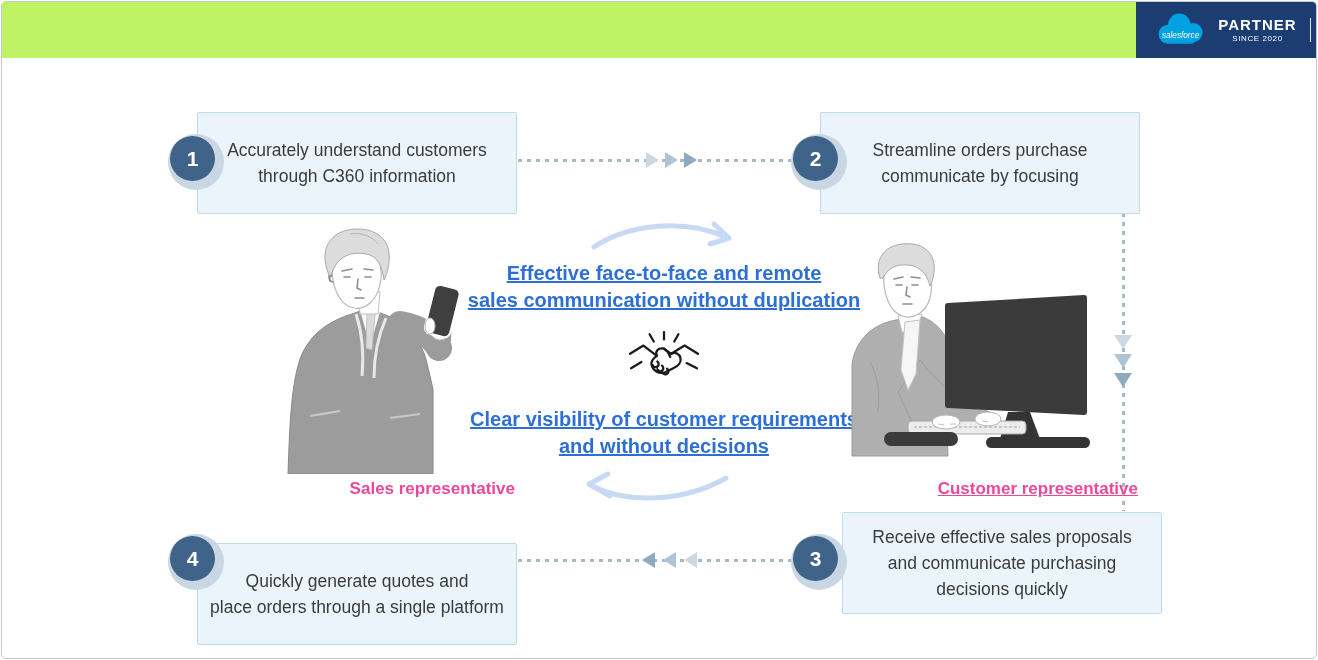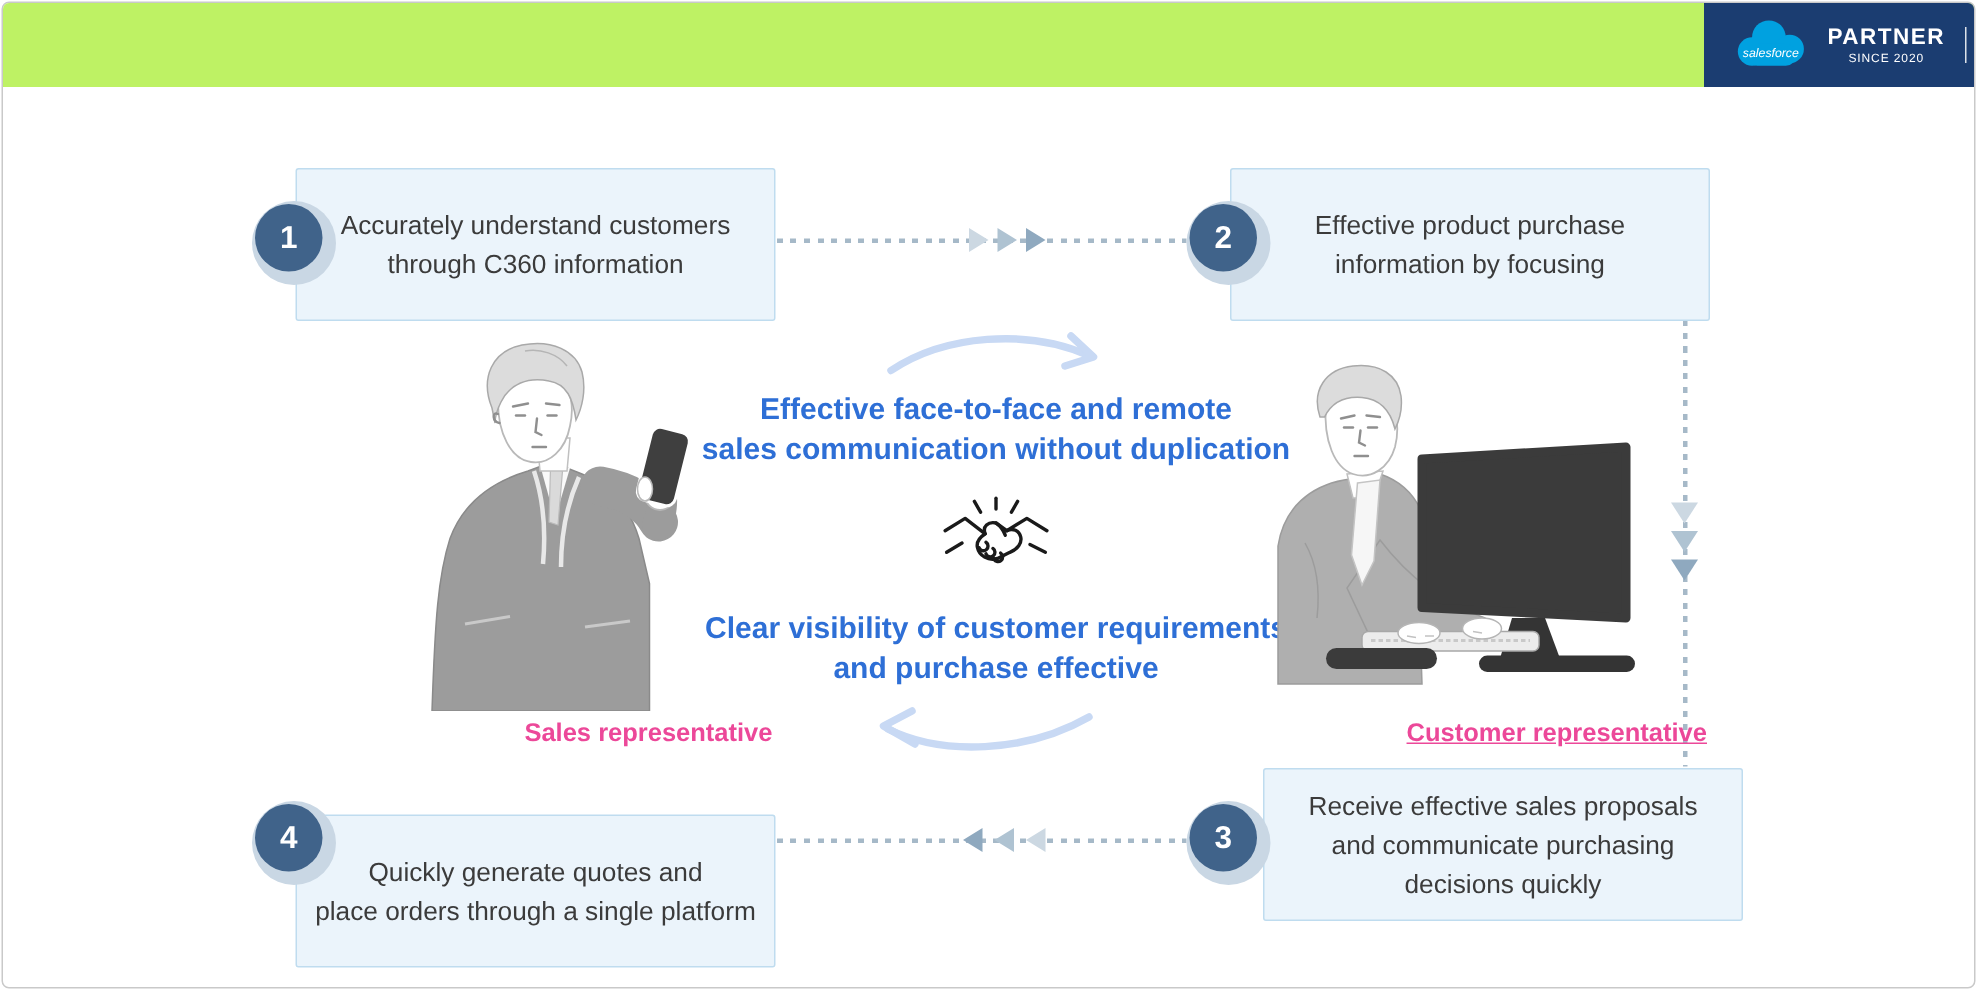--- a/index.html
+++ b/index.html
@@ -23,21 +23,21 @@
              color:#fff;display:flex;align-items:center;justify-content:center;font-size:21px;font-weight:bold;}
   
   .dots-h{position:absolute;height:3px;background:repeating-linear-gradient(to right,#A6B9C8 0 4px,transparent 4px 9px);}
   .dots-v{position:absolute;width:3px;background:repeating-linear-gradient(to bottom,#A6B9C8 0 4px,transparent 4px 9px);}
   .tri{position:absolute;width:0;height:0;}
   .tri-r{border-top:8px solid transparent;border-bottom:8px solid transparent;}
   .tri-l{border-top:8px solid transparent;border-bottom:8px solid transparent;}
   .tri-d{border-left:9px solid transparent;border-right:9px solid transparent;}
   
   .center-msg{position:absolute;left:342px;width:640px;text-align:center;color:#2E6FD6;
-              font-size:20px;font-weight:bold;line-height:27px;}
+              font-size:20px;font-weight:bold;line-height:27px;text-decoration:underline;}
   .actor-label{position:absolute;width:318px;text-align:right;color:#ec4899;font-size:17px;font-weight:bold;}
   .abs{position:absolute;}
 </style>
 </head>
 <body>
 
 <div class="canvas">
 
   <div class="header">
     <div class="badge">
@@ -57,22 +57,22 @@
       <div class="badge-divider"></div>
     </div>
   </div>
 
   <div class="step-box" style="left:195px;top:110px;">
     <div>Accurately understand customers</div>
     <div>through C360 information</div>
     <div></div>
   </div>
   <div class="step-box" style="left:818px;top:110px;">
-    <div>Effective product purchase</div>
-    <div>information by focusing</div>
+    <div>Streamline orders purchase</div>
+    <div>communicate by focusing</div>
   </div>
   <div class="step-box" style="left:840px;top:510px;">
     <div>Receive effective sales proposals</div>
     <div>and communicate purchasing</div>
     <div>decisions quickly</div>
   </div>
   <div class="step-box" style="left:195px;top:510px;margin-top:31px;">
     <div>Quickly generate quotes and</div>
     <div>place orders through a single platform</div>
     <div></div>
@@ -136,21 +136,21 @@
       <path d="M28 25 C26 20 30 17 35 18 L42 23 C46 21 50 23 51 27 C52 31 49 35 44 37 L36 41 C30 43 24 39 23 34 C22 30 25 27 28 25 Z"></path>
       <path d="M24 34 a3 3 0 1 0 4.5 -3.5"></path>
       <path d="M28.5 38 a3 3 0 1 0 4.5 -3.5"></path>
       <path d="M33.5 41 a3 3 0 1 0 4.5 -3.5"></path>
       <path d="M35 18 C38 20 40 23 41 26"></path>
     </g>
   </svg>
 
   <div class="center-msg" style="top:404px;">
     <div>Clear visibility of customer requirements</div>
-    <div>and purchase effective</div>
+    <div>and without decisions</div>
   </div>
 
   <svg class="abs" style="left:268px;top:222px;" width="200" height="250" viewBox="0 0 200 250">
 
     <path d="M18 250 C20 190 22 160 30 135 C40 108 62 96 82 90 L98 84 L118 92 C138 100 150 115 156 135 L163 165 L163 250 Z" fill="#9C9C9C" stroke="#8A8A8A" stroke-width="1"></path>
 
     <path d="M130 100 C152 104 163 113 169 124" stroke="#9C9C9C" stroke-width="26" fill="none" stroke-linecap="round"></path>
     <path d="M168 126 C171 119 172 111 171 104" stroke="#9C9C9C" stroke-width="20" fill="none" stroke-linecap="round"></path>
 
     <path d="M90 86 L110 88 L100 122 Z" fill="#FAFAFA"></path>

